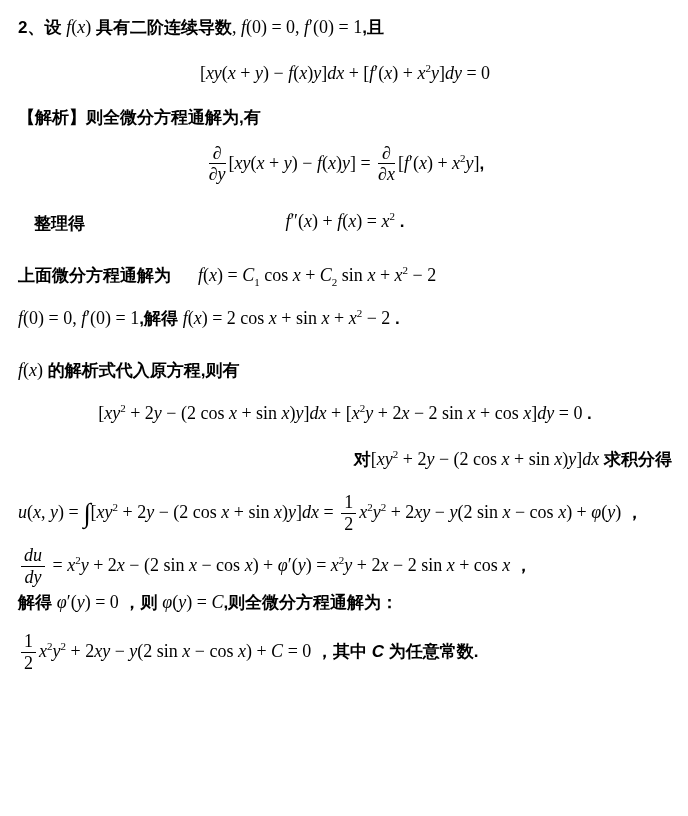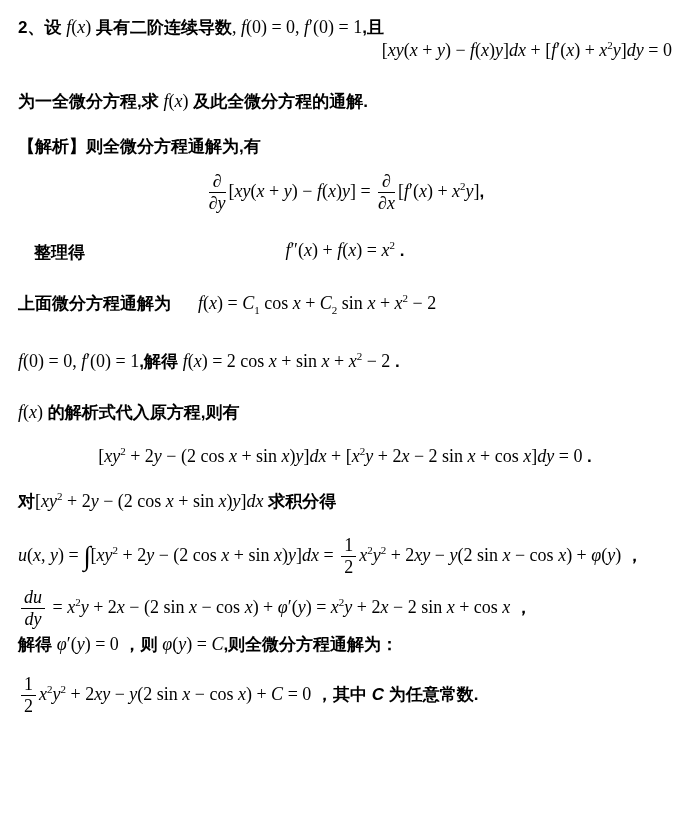--- a/index.html
+++ b/index.html
@@ -30,42 +30,41 @@
     margin:0 3px;line-height:1.05;
   }
   .frac .num{display:block;border-bottom:1.2px solid #000;padding:0 3px 1px 3px;}
   .frac .den{display:block;padding-top:1px;}
   .center{text-align:center;}
   .labeled{position:relative;text-align:center;}
   .labeled .label{position:absolute;left:16px;top:2px;}
   .row .fx{margin-left:27px;}
   
   .b0{margin-top:0;}
-  .b1{text-align:right;}
+  .b1{margin-top:23px;}
   .b2{margin-top:29px;}
   .b3{margin-top:22px;}
   .b4{margin-top:15px;}
   .b5{margin-top:26px;}
   .b6{margin-top:31px;}
-  .b7{margin-top:32px;}
+  .b7{margin-top:18px;}
   .b8{margin-top:29px;}
   .b9{margin-top:21px;}
-  .b10{margin-top:23px;}
+  .b10{margin-top:23px;text-align:right;}
   .b11{margin-top:23px;}
   .b12{margin-top:12px;}
   .b13{margin-top:4px;}
   .b14{margin-top:19px;}
 </style>
 </head>
 <body>
 
 <div id="doc">
     <div class="block para b0"><span class="cn">2、设 </span><span class="mi">f</span><span class="mr">(</span><span class="mi">x</span><span class="mr">)</span><span class="cn"> 具有二阶连续导数</span><span class="mr">, </span><span class="mi">f</span><span class="mr">(0) = 0, </span><span class="mi">f</span><span class="mr">′(0) = 1</span><span class="cn">,且</span></div>
     <div class="block center b1"><span class="mr">[</span><span class="mi">xy</span><span class="mr">(</span><span class="mi">x</span><span class="mr"> + </span><span class="mi">y</span><span class="mr">) − </span><span class="mi">f</span><span class="mr">(</span><span class="mi">x</span><span class="mr">)</span><span class="mi">y</span><span class="mr">]</span><span class="mi">dx</span><span class="mr"> + [</span><span class="mi">f</span><span class="mr">′(</span><span class="mi">x</span><span class="mr">) + </span><span class="mi">x</span><sup class="msup mr">2</sup><span class="mi">y</span><span class="mr">]</span><span class="mi">dy</span><span class="mr"> = 0</span></div>
-    <div class="block para b2"><span class="cn">为一全微分方程,求 </span><span class="mi">f</span><span class="mr">(</span><span class="mi">x</span><span class="mr">)</span><span class="cn"> 及此全微分方程的通解.</span></div>
     <div class="block para b3"><span class="cn">【解析】则全微分方程通解为,有</span></div>
     <div class="block center b4"><span class="frac"><span class="num"><span class="mi">∂</span></span><span class="den"><span class="mi">∂y</span></span></span><span class="mr">[</span><span class="mi">xy</span><span class="mr">(</span><span class="mi">x</span><span class="mr"> + </span><span class="mi">y</span><span class="mr">) − </span><span class="mi">f</span><span class="mr">(</span><span class="mi">x</span><span class="mr">)</span><span class="mi">y</span><span class="mr">] = </span><span class="frac"><span class="num"><span class="mi">∂</span></span><span class="den"><span class="mi">∂x</span></span></span><span class="mr">[</span><span class="mi">f</span><span class="mr">′(</span><span class="mi">x</span><span class="mr">) + </span><span class="mi">x</span><sup class="msup mr">2</sup><span class="mi">y</span><span class="mr">]</span><span class="cn">,</span></div>
     <div class="block labeled b5"><span class="label"><span class="cn">整理得</span></span><span class="fx"><span class="mi">f</span><span class="mr">″(</span><span class="mi">x</span><span class="mr">) + </span><span class="mi">f</span><span class="mr">(</span><span class="mi">x</span><span class="mr">) = </span><span class="mi">x</span><sup class="msup mr">2</sup><span class="cn"> .</span></span></div>
     <div class="block row b6"><span class="label"><span class="cn">上面微分方程通解为</span></span><span class="fx"><span class="mi">f</span><span class="mr">(</span><span class="mi">x</span><span class="mr">) = </span><span class="mi">C</span><sub class="msub mr">1</sub><span class="mr"> cos </span><span class="mi">x</span><span class="mr"> + </span><span class="mi">C</span><sub class="msub mr">2</sub><span class="mr"> sin </span><span class="mi">x</span><span class="mr"> + </span><span class="mi">x</span><sup class="msup mr">2</sup><span class="mr"> − 2</span></span></div>
     <div class="block para b7"><span class="mi">f</span><span class="mr">(0) = 0, </span><span class="mi">f</span><span class="mr">′(0) = 1</span><span class="cn">,解得 </span><span class="mi">f</span><span class="mr">(</span><span class="mi">x</span><span class="mr">) = 2 cos </span><span class="mi">x</span><span class="mr"> + sin </span><span class="mi">x</span><span class="mr"> + </span><span class="mi">x</span><sup class="msup mr">2</sup><span class="mr"> − 2</span><span class="cn"> .</span></div>
     <div class="block para b8"><span class="mi">f</span><span class="mr">(</span><span class="mi">x</span><span class="mr">)</span><span class="cn"> 的解析式代入原方程,则有</span></div>
     <div class="block center b9"><span class="mr">[</span><span class="mi">xy</span><sup class="msup mr">2</sup><span class="mr"> + 2</span><span class="mi">y</span><span class="mr"> − (2 cos </span><span class="mi">x</span><span class="mr"> + sin </span><span class="mi">x</span><span class="mr">)</span><span class="mi">y</span><span class="mr">]</span><span class="mi">dx</span><span class="mr"> + [</span><span class="mi">x</span><sup class="msup mr">2</sup><span class="mi">y</span><span class="mr"> + 2</span><span class="mi">x</span><span class="mr"> − 2 sin </span><span class="mi">x</span><span class="mr"> + cos </span><span class="mi">x</span><span class="mr">]</span><span class="mi">dy</span><span class="mr"> = 0</span><span class="cn"> .</span></div>
     <div class="block para b10"><span class="cn">对</span><span class="mr">[</span><span class="mi">xy</span><sup class="msup mr">2</sup><span class="mr"> + 2</span><span class="mi">y</span><span class="mr"> − (2 cos </span><span class="mi">x</span><span class="mr"> + sin </span><span class="mi">x</span><span class="mr">)</span><span class="mi">y</span><span class="mr">]</span><span class="mi">dx</span><span class="cn"> 求积分得</span></div>
     <div class="block para b11"><span class="mi">u</span><span class="mr">(</span><span class="mi">x</span><span class="mr">, </span><span class="mi">y</span><span class="mr">) = </span><span class="intg">∫</span><span class="mr">[</span><span class="mi">xy</span><sup class="msup mr">2</sup><span class="mr"> + 2</span><span class="mi">y</span><span class="mr"> − (2 cos </span><span class="mi">x</span><span class="mr"> + sin </span><span class="mi">x</span><span class="mr">)</span><span class="mi">y</span><span class="mr">]</span><span class="mi">dx</span><span class="mr"> = </span><span class="frac"><span class="num"><span class="mr">1</span></span><span class="den"><span class="mr">2</span></span></span><span class="mi">x</span><sup class="msup mr">2</sup><span class="mi">y</span><sup class="msup mr">2</sup><span class="mr"> + 2</span><span class="mi">xy</span><span class="mr"> − </span><span class="mi">y</span><span class="mr">(2 sin </span><span class="mi">x</span><span class="mr"> − cos </span><span class="mi">x</span><span class="mr">) + </span><span class="mi">φ</span><span class="mr">(</span><span class="mi">y</span><span class="mr">)</span><span class="cn"> ，</span></div>
     <div class="block para b12"><span class="frac"><span class="num"><span class="mi">du</span></span><span class="den"><span class="mi">dy</span></span></span><span class="mr"> = </span><span class="mi">x</span><sup class="msup mr">2</sup><span class="mi">y</span><span class="mr"> + 2</span><span class="mi">x</span><span class="mr"> − (2 sin </span><span class="mi">x</span><span class="mr"> − cos </span><span class="mi">x</span><span class="mr">) + </span><span class="mi">φ</span><span class="mr">′(</span><span class="mi">y</span><span class="mr">) = </span><span class="mi">x</span><sup class="msup mr">2</sup><span class="mi">y</span><span class="mr"> + 2</span><span class="mi">x</span><span class="mr"> − 2 sin </span><span class="mi">x</span><span class="mr"> + cos </span><span class="mi">x</span><span class="cn"> ，</span></div>

